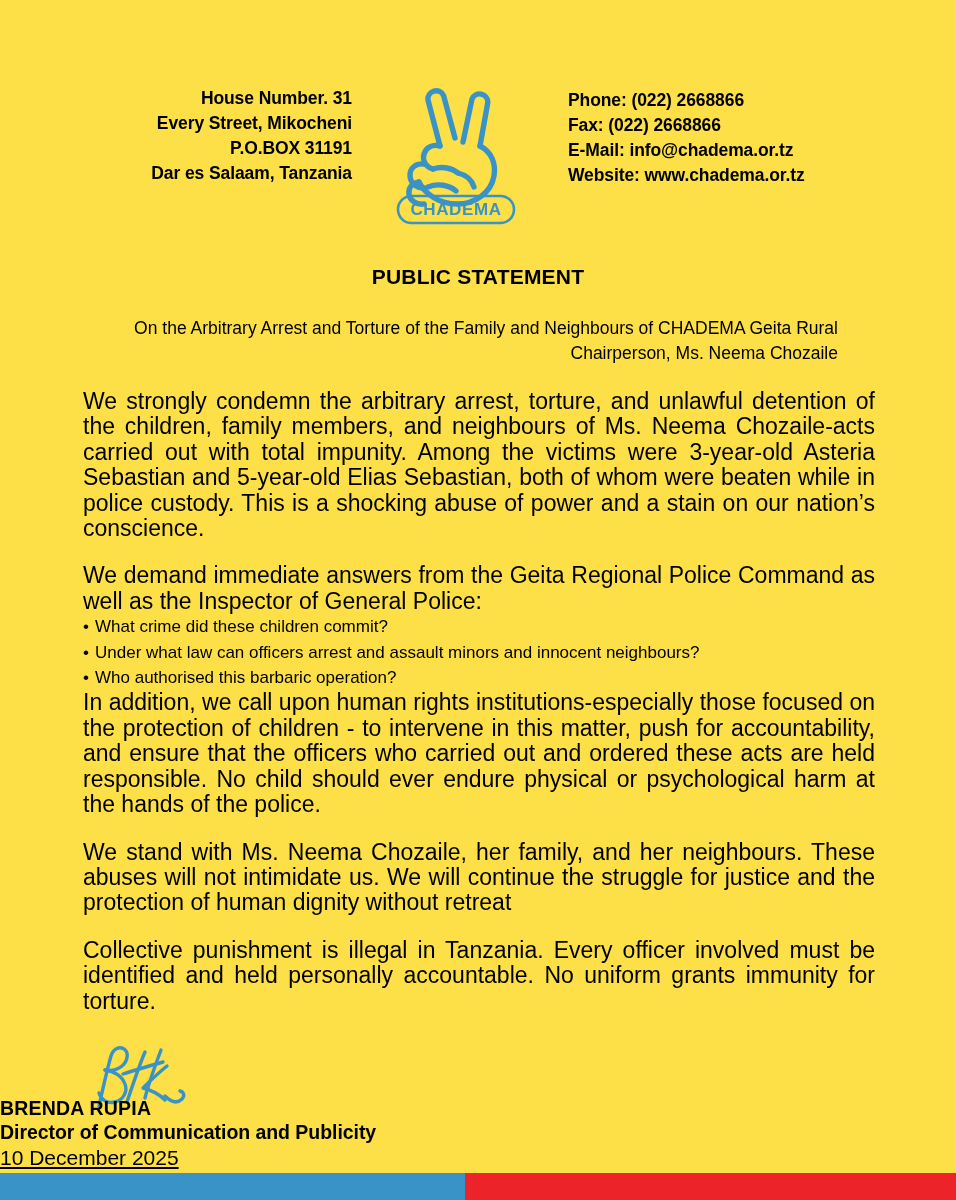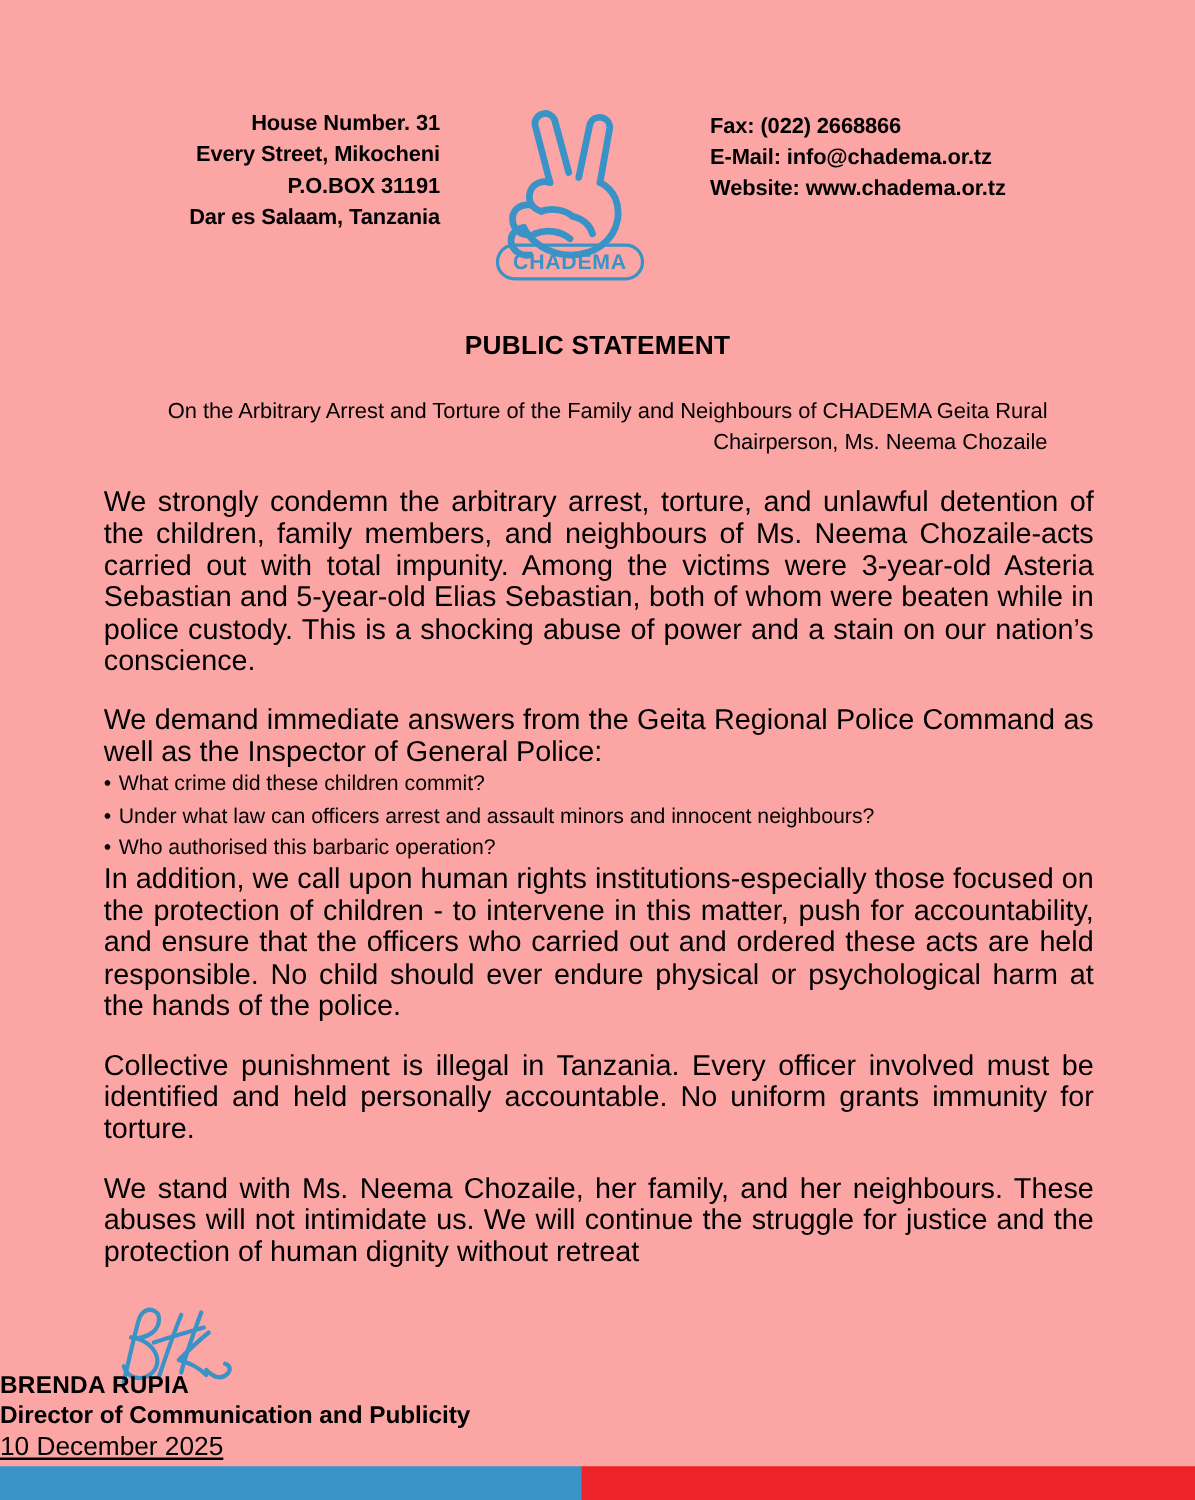--- a/index.html
+++ b/index.html
@@ -9,21 +9,21 @@
   }
   body {
     font-family: "Liberation Sans", sans-serif;
     color: #000000;
   }
   #page {
     position: relative;
     width: 956px;
     height: 1200px;
     overflow: hidden;
-    background: #fca5a5;
+    background: #fde047;
   }
 
   
   .letterhead {
     position: absolute;
     top: 0;
     left: 0;
     width: 956px;
     height: 236px;
   }
@@ -232,20 +232,21 @@
         </g>
 
         <g>
           <rect x="36" y="154" width="116" height="27" rx="13.5" ry="13.5" fill="none" stroke="#3A93C6" stroke-width="2.6"></rect>
           <text x="94" y="173" text-anchor="middle" font-family="Liberation Sans, sans-serif" font-size="17" font-weight="bold" fill="#3A93C6" letter-spacing="0.6">CHADEMA</text>
         </g>
       </svg>
     </div>
 
     <div class="lh-right">
+      <span class="lh-line">Phone: (022) 2668866</span>
       <span class="lh-line">Fax: (022) 2668866</span>
       <span class="lh-line">E-Mail: info@chadema.or.tz</span>
       <span class="lh-line">Website: www.chadema.or.tz</span>
     </div>
   </div>
 
   <div class="doc-title">PUBLIC STATEMENT</div>
   <div class="doc-subtitle">On the Arbitrary Arrest and Torture of the Family and Neighbours of CHADEMA Geita Rural Chairperson, Ms. Neema Chozaile</div>
 
   <div class="body-col">
@@ -255,23 +256,23 @@
 
     <p class="para last-of-block">We demand immediate answers from the Geita Regional Police Command as well as the Inspector of General Police:</p>
     <ul class="bullets para-gap">
       <li>What crime did these children commit?</li>
       <li>Under what law can officers arrest and assault minors and innocent neighbours?</li>
       <li>Who authorised this barbaric operation?</li>
     </ul>
 
     <p class="para">In addition, we call upon human rights institutions-especially those focused on the protection of children - to intervene in this matter, push for accountability, and ensure that the officers who carried out and ordered these acts are held responsible. No child should ever endure physical or psychological harm at the hands of the police.</p>
 
+    <p class="para">We stand with Ms. Neema Chozaile, her family, and her neighbours. These abuses will not intimidate us. We will continue the struggle for justice and the protection of human dignity without retreat</p>
+
     <p class="para">Collective punishment is illegal in Tanzania. Every officer involved must be identified and held personally accountable. No uniform grants immunity for torture.</p>
-
-    <p class="para">We stand with Ms. Neema Chozaile, her family, and her neighbours. These abuses will not intimidate us. We will continue the struggle for justice and the protection of human dignity without retreat</p>
   </div>
 
   <div class="sig-block">
     <div class="sig-mark">
       <svg width="130" height="68" viewBox="0 0 130 68" xmlns="http://www.w3.org/2000/svg">
         <g fill="none" stroke="#3A93C6" stroke-width="3.4" stroke-linecap="round" stroke-linejoin="round">
           <path d="M 16,62 C 20,44 24,26 28,12 C 30,5 36,2 41,5 c 5,3 4,12 -2,17 c -5,4 -12,5 -17,4"></path>
           <path d="M 22,26 c 9,1 17,6 20,14 c 3,8 -2,16 -10,18 c -7,2 -14,-2 -16,-9"></path>
           <path d="M 44,58 C 50,40 56,22 62,8"></path>
           <path d="M 40,30 C 52,26 66,22 80,18"></path>

